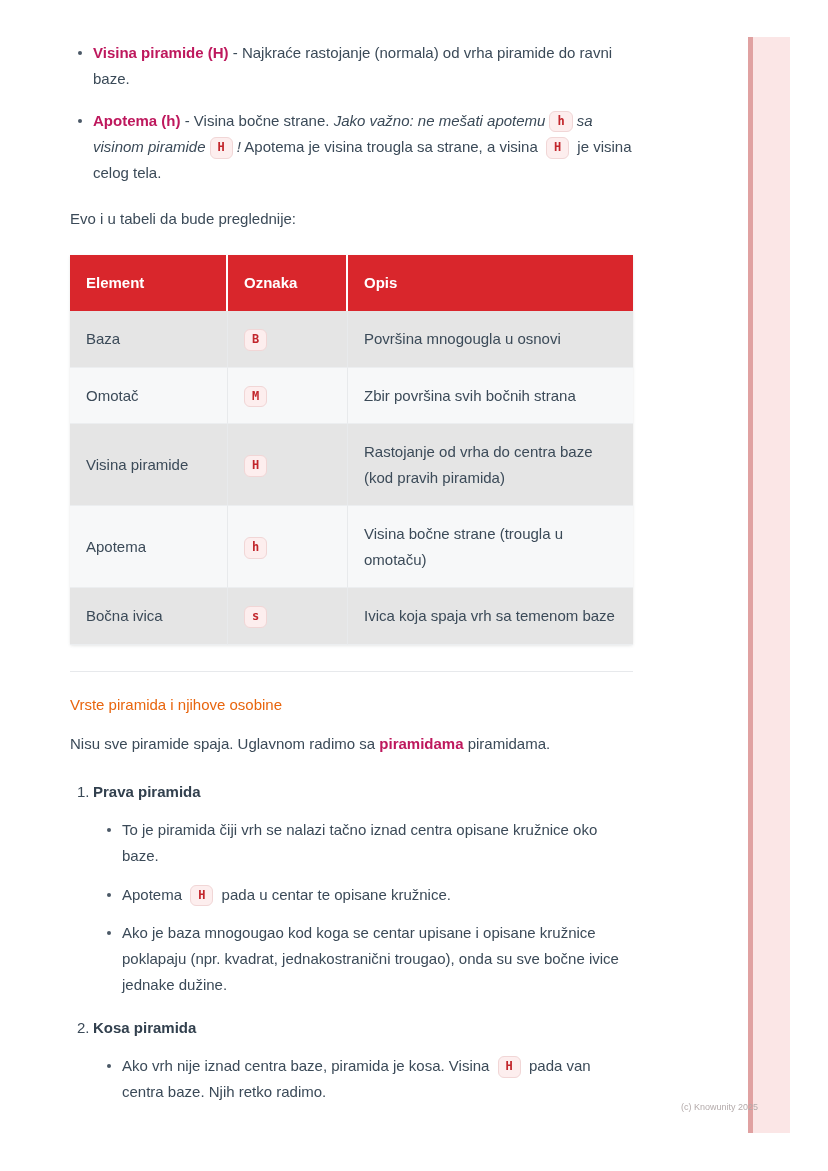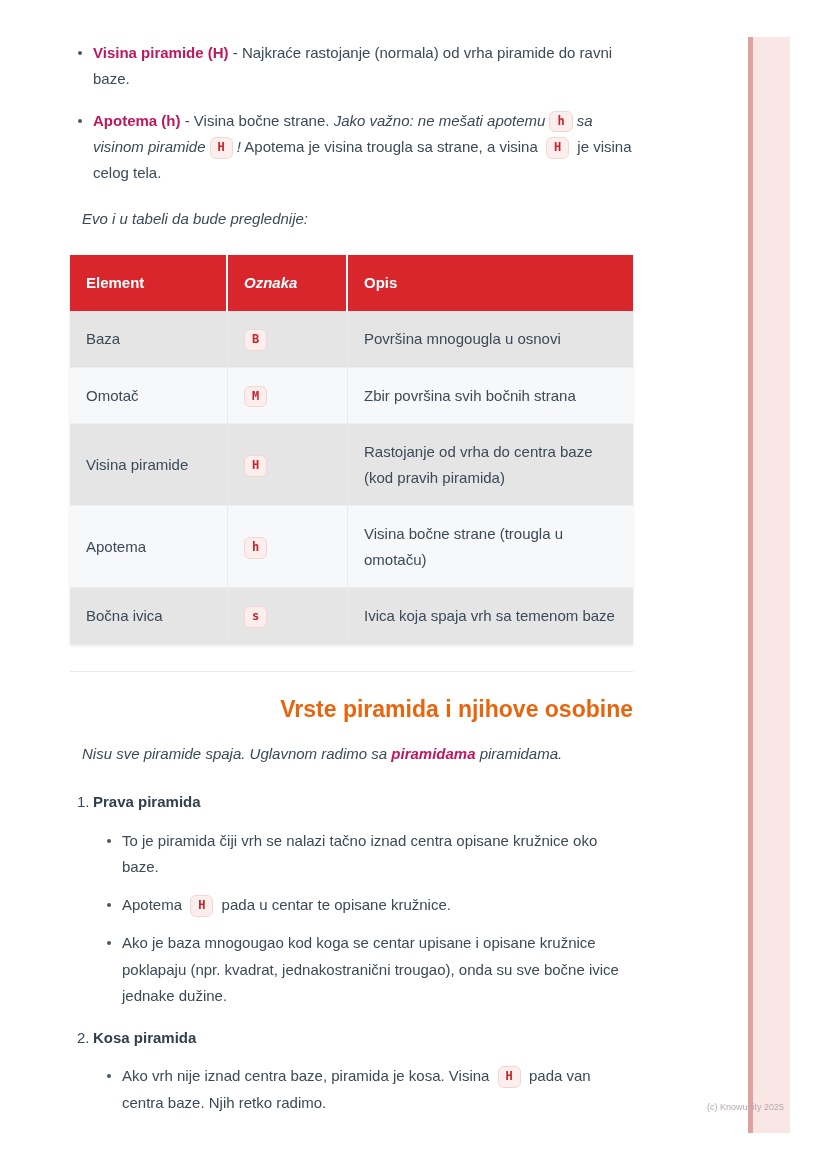--- a/index.html
+++ b/index.html
@@ -59,21 +59,21 @@
     content: "";
     position: absolute;
     left: -15px;
     top: 11px;
     width: 4px;
     height: 4px;
     border-radius: 50%;
     background: #4a5866;
   }
 
-  .para { margin: 0 0 22px 12px; font-style: italic; }
+  .para { margin: 0 0 22px 0; }
 
   
   table.def-table {
     border-collapse: separate;
     border-spacing: 0;
     width: 563px;
     margin: 0 0 26px 0;
     font-size: 15px;
     box-shadow: 0 1px 3px rgba(60,64,67,0.12);
     border-radius: 2px;
@@ -81,44 +81,43 @@
   table.def-table thead th {
     background: #d9262c;
     color: #ffffff;
     font-weight: 700;
     text-align: left;
     padding: 15px 16px;
     border-right: 2px solid #ffffff;
   }
   table.def-table thead th:last-child { border-right: none; }
   table.def-table th.col-element { width: 124px; }
-  table.def-table th.col-oznaka  { width: 86px; font-style: italic; }
+  table.def-table th.col-oznaka  { width: 86px; }
   table.def-table tbody td {
     padding: 15px 16px;
     vertical-align: middle;
     border-bottom: 1px solid #eceef0;
     border-right: 1px solid #e8eaec;
     background: #e5e5e5;
     line-height: 1.7;
   }
   table.def-table tbody td:last-child { border-right: none; }
   table.def-table tbody tr:nth-child(even) td { background: #f7f8f9; }
 
   .divider {
     border: none;
     border-top: 1px solid #e7e9ec;
     margin: 0;
   }
   .section-title {
     color: #e8650e;
-    font-size: 23px;
-    font-weight: 700;
+    font-size: 15px;
+    font-weight: 400;
     margin: 23px 0 16px 0;
     line-height: 1.3;
-    text-align: right;
   }
 
   
   ol.numbered {
     list-style: none;
     margin: 0;
     padding: 0;
   }
   ol.numbered > li { position: relative; padding-left: 23px; }
   .num-label { position: absolute; left: 7px; }
@@ -139,21 +138,21 @@
     left: 748px;
     top: 37px;
     width: 37px;
     height: 1096px;
     background: #fbe6e6;
     border-left: 5px solid #e0a1a1;
   }
   .watermark {
     position: absolute;
     top: 1102px;
-    right: 44px;
+    right: 70px;
     font-size: 9px;
     color: #b4abab;
     z-index: 2;
   }
 </style>
 </head>
 <body>
 
 <div class="content">
 

